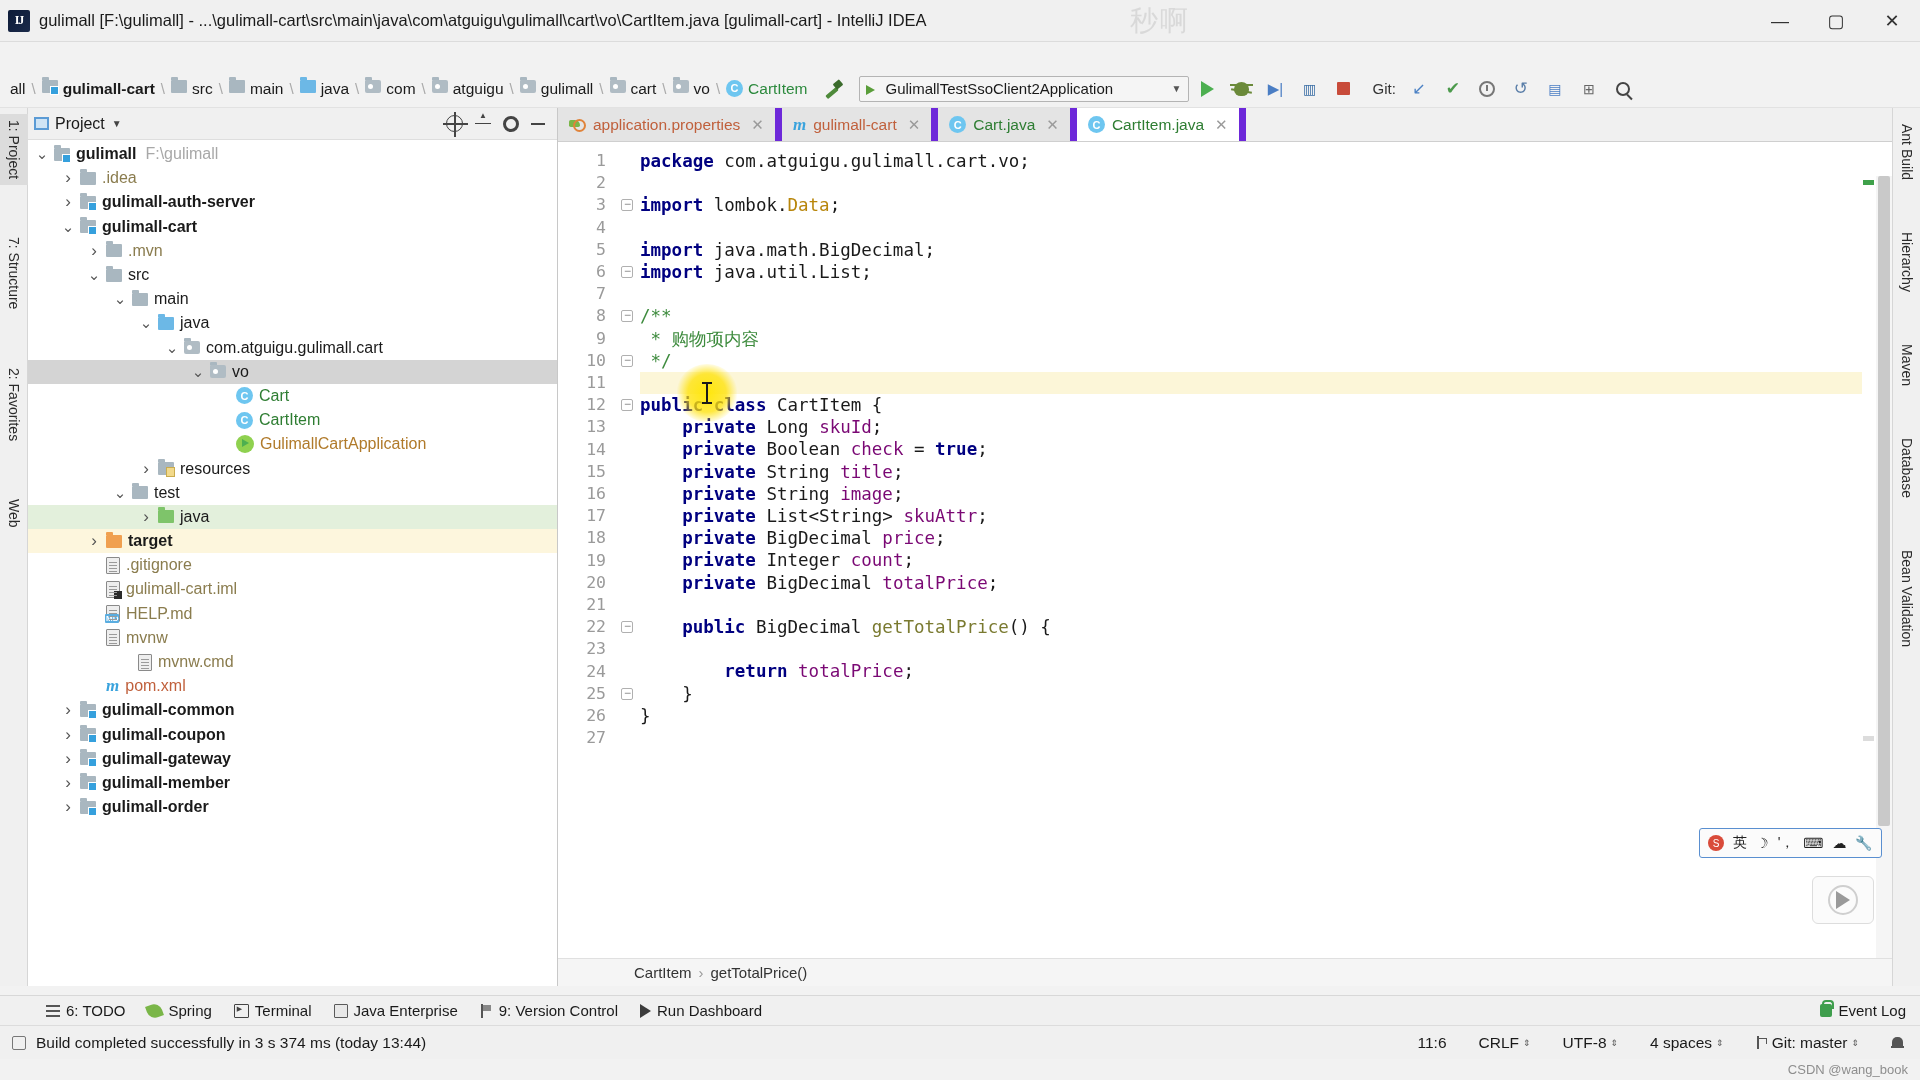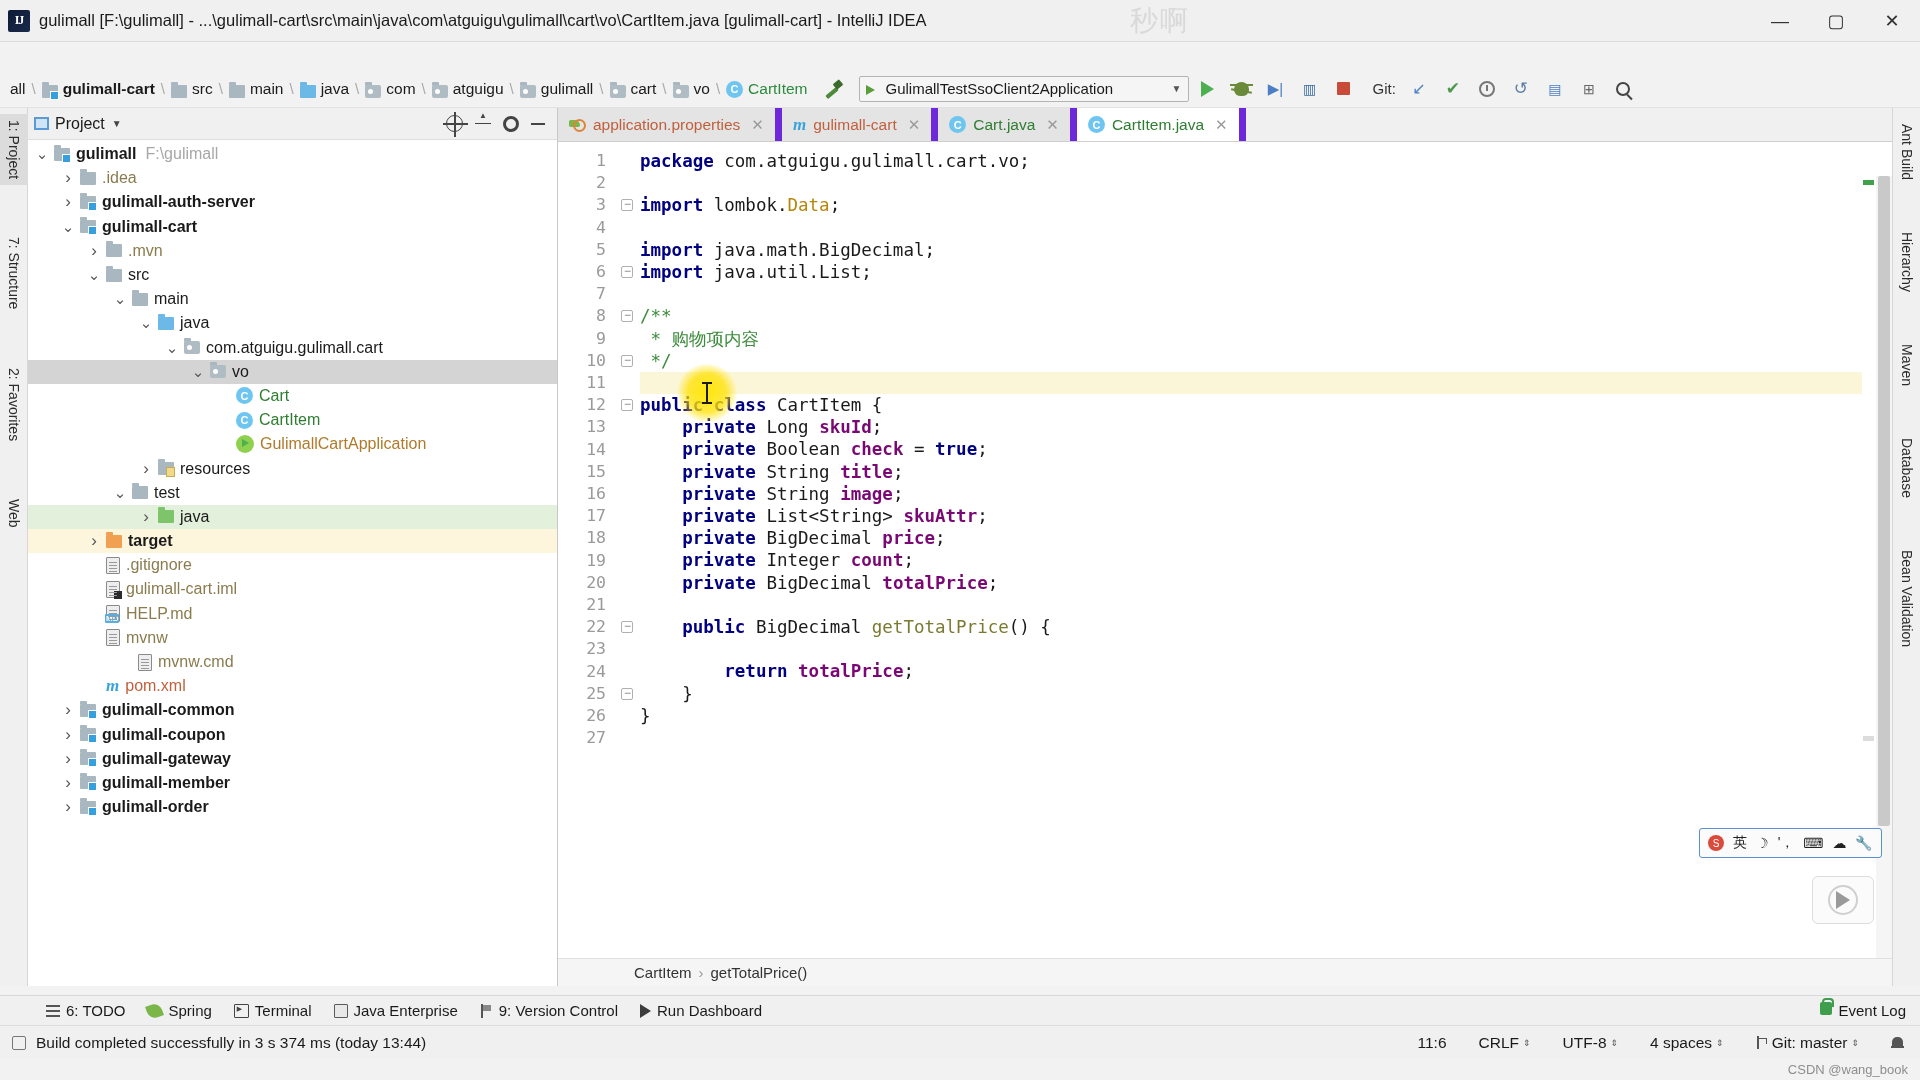--- a/index.html
+++ b/index.html
@@ -43,21 +43,21 @@
   .menu-item {
     font-size: 16px; color: #1a1a1a; padding: 3px 10px; white-space: nowrap;
   }
 
   
   .navbar {
     position: absolute; left: 0; top: 70px; width: 1920px; height: 38px;
     background: #f2f2f2; display: flex; align-items: center; padding-left: 2px;
     border-bottom: 1px solid #e2e2e2;
   }
-  .crumb { display: flex; align-items: flex-end; font-size: 15.5px; color: #1a1a1a; padding: 2px 3px; white-space: nowrap;}
+  .crumb { display: flex; align-items: flex-start; font-size: 15.5px; color: #1a1a1a; padding: 2px 3px; white-space: nowrap;}
   .crumb .ic { margin-right: 5px; display: inline-flex; }
   .crumb.bold { font-weight: bold; }
   .crumb-sep { color: #aaa; font-size: 15px; margin: 0 3px; }
   .folder-ic {
     width: 16px; height: 13px; background: #a9b7c0; border-radius: 1px 2px 2px 2px;
     position: relative;
   }
   .folder-ic::before {
     content:""; position:absolute; left:0; top:-3px; width:7px; height:3px;
     background:#a9b7c0; border-radius:1px 1px 0 0;
@@ -242,21 +242,21 @@
     border: 1px solid #b0b0b0; border-radius: 2px; background: #fff;
   }
   .foldmark::after { content:"−"; position:absolute; left:2px; top:-3px; font-size:12px; color:#888; }
   .code-text {
     flex: 1; position: relative; padding-top: 8px;
     font-family: "DejaVu Sans Mono", monospace; font-size: 17.5px; line-height: 22.2px;
     white-space: pre; color: #1a1a1a;
   }
   .kw { color: #000080; font-weight: bold; }
   .anno { color: #808000; }
-  .fld { color: #7a0874; font-weight: bold; }
+  .fld { color: #7a0874; font-weight: normal; }
   .mth { color: #7a7a30; }
   .cmt-doc { color: #3d8b3d; }
   .lit { color: #000080; font-weight: bold; }
   .type-hl { color: #b8860b; }
   .hl-line {
     position: absolute; left: 0; right: 0; height: 22.2px;
     background: #fcf6d8;
   }
   .cursor-glow {
     position: absolute; width: 62px; height: 58px; border-radius: 50%;
@@ -312,21 +312,21 @@
   .ic-todo { width:14px;height:12px; position:relative; }
   .ic-todo::before { content:""; position:absolute; left:0;top:0;width:14px;height:2px;background:#555;box-shadow:0 5px 0 #555,0 10px 0 #555;}
   .ic-leaf { width:15px;height:14px;background:#7ab648;border-radius:0 60% 0 60%; transform: rotate(-20deg);}
   .ic-term { width:15px;height:14px;border:1.6px solid #444;border-radius:1px;position:relative;}
   .ic-term::after{content:"▶";position:absolute;left:2px;top:0px;font-size:7px;color:#444;}
   .ic-jee { width:14px;height:14px;border:1.5px solid #5a5a5a;border-radius:1px;background:#e8e8e8;}
   .ic-vcs { width:13px;height:14px;position:relative;}
   .ic-vcs::before{content:"";position:absolute;left:1px;top:0;width:2px;height:14px;background:#555;}
   .ic-vcs::after{content:"";position:absolute;left:3px;top:1px;width:8px;height:6px;background:#888;}
   .ic-rund { width:0;height:0;border-left:11px solid #3c3c3c;border-top:7px solid transparent;border-bottom:7px solid transparent;position:relative;}
-  .evlog { margin-left:auto; margin-right:14px; display:flex;align-items:flex-start;gap:6px;font-size:15px;color:#1a1a1a;}
+  .evlog { margin-left:auto; margin-right:14px; display:flex;align-items:center;gap:6px;font-size:15px;color:#1a1a1a;}
   .lock-ic { width:12px;height:13px;background:#3f9e4d;border-radius:2px;position:relative;}
   .lock-ic::before{content:"";position:absolute;left:2px;top:-4px;width:8px;height:7px;border:2px solid #3f9e4d;border-bottom:none;border-radius:4px 4px 0 0;}
 
   
   .statusbar {
     position: absolute; left: 0; top: 1025px; width: 1920px; height: 34px;
     background: #f0f0f0; display: flex; align-items: center; padding-left: 12px;
     font-size: 15.5px; color: #1a1a1a; border-top: 1px solid #dcdcdc;
   }
   .status-msg-ic { width:14px;height:14px;border:1.4px solid #777;border-radius:2px;margin-right:10px;}

